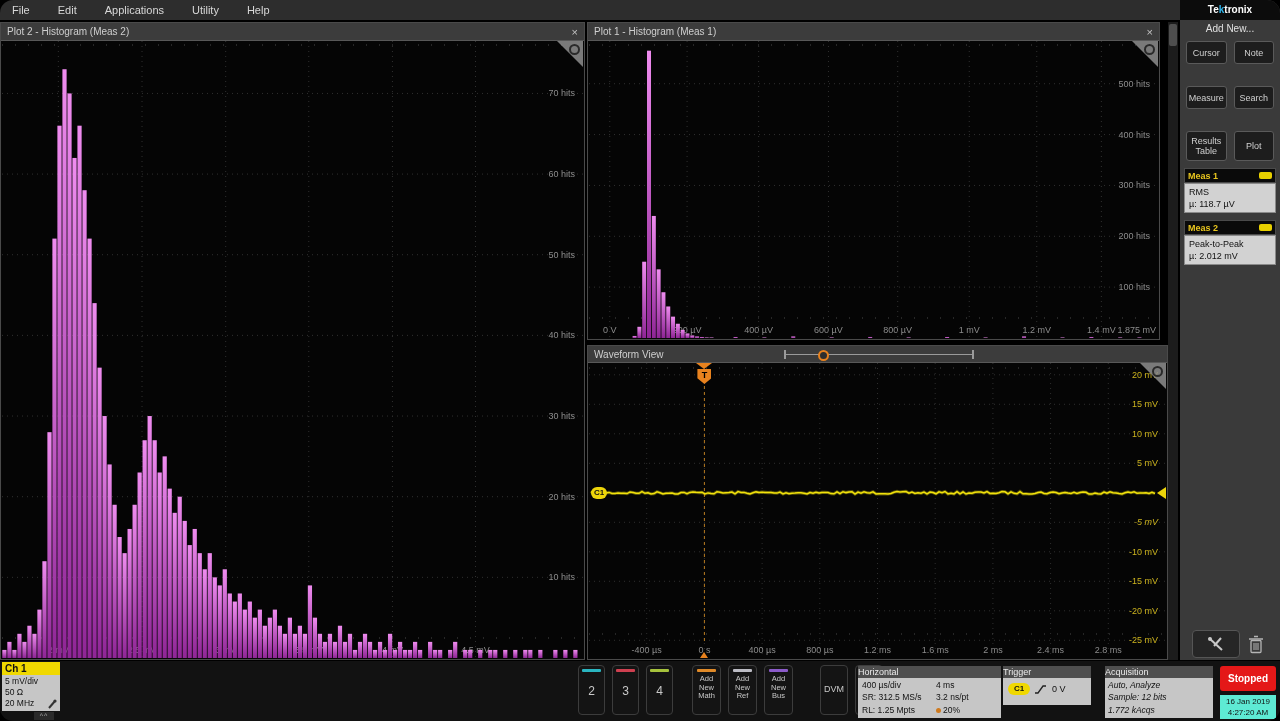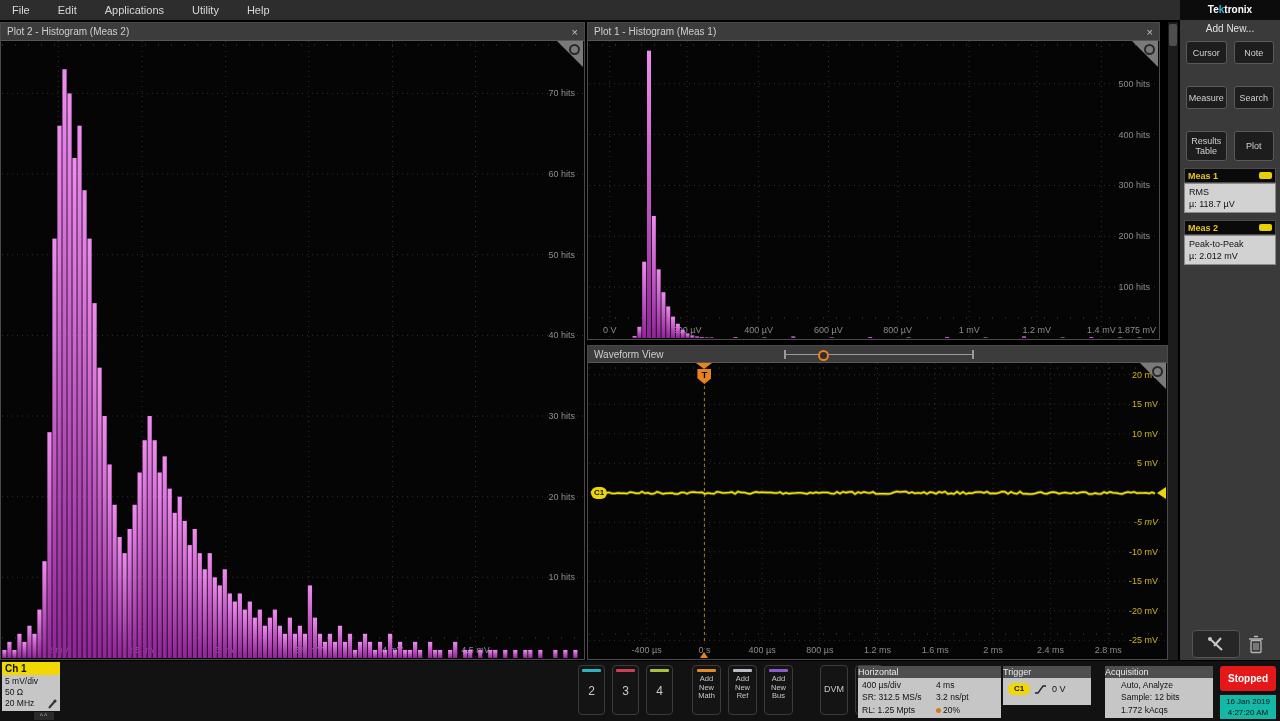--- a/index.html
+++ b/index.html
@@ -1,17 +1,17 @@
 <!DOCTYPE html>
 <html><head>
 <meta charset="utf-8">
 <style>
   html,body{margin:0;padding:0;background:#000;}
   #stage{position:relative;width:1280px;height:721px;background:#000;overflow:hidden;
-         font-family:"Liberation Sans",sans-serif;}
+         font-family:"Liberation Sans",sans-serif;border-radius:13px;}
   
   #menu-bar{position:absolute;left:0;top:0;width:1180px;height:20px;background:#2d2d2d;
             display:flex;align-items:center;gap:28px;padding-left:12px;box-sizing:border-box;}
   .menu-item{font-size:11px;color:#d8d8d8;cursor:default;}
   
   .plot{position:absolute;background:#060606;border:1px solid #4a4a4a;box-sizing:border-box;}
   .plot-title{position:absolute;left:0;right:0;top:0;height:18px;background:#3c3c3c;
               border-bottom:1px solid #585858;color:#cfcfcf;font-size:10px;line-height:18px;
               padding-left:6px;box-sizing:border-box;}
   .close-x{position:absolute;right:6px;top:0;color:#c2c2c2;font-size:11px;line-height:18px;}
@@ -87,25 +87,25 @@
   .info-panel{position:absolute;top:5px;}
   .info-head{background:#4e4e4e;color:#ececec;font-size:9px;height:12px;line-height:12px;padding-left:0;}
   .info-body{background:#c6c6c6;color:#111;font-size:8.5px;}
   #horizontal-panel{left:858px;width:143px;}
   #horizontal-grid{display:grid;grid-template-columns:74px 1fr;padding:1px 4px 2px 4px;line-height:12.4px;}
   #trigger-panel{left:1003px;width:88px;}
   #trigger-body{display:flex;align-items:center;gap:5px;padding:5px 5px 10px 5px;}
   .trig-pill{background:#f0d800;border-radius:7px;width:22px;height:12px;color:#111;font-size:8px;
              font-weight:bold;text-align:center;line-height:12px;}
   #acq-panel{left:1105px;width:108px;}
-  #acq-body{padding:1px 4px 2px 16px;line-height:12.4px;}
+  #acq-body{padding:1px 4px 2px 3px;line-height:12.4px;font-style:italic;}
   .pos-dot{display:inline-block;width:5px;height:5px;border-radius:50%;background:#cf7a1e;margin-right:2px;}
   #stopped-btn{position:absolute;left:1220px;top:5px;width:56px;height:25px;background:#e41818;
                color:#fff;font-size:10px;font-weight:bold;text-align:center;line-height:25px;border-radius:3px;}
-  #datetime-box{position:absolute;left:1220px;top:34px;width:56px;height:24px;background:#14b8a6;
+  #datetime-box{position:absolute;left:1220px;top:34px;width:56px;height:24px;background:#5eead4;
                 color:#111;font-size:8px;text-align:center;line-height:11px;padding-top:1px;box-sizing:border-box;}
 </style>
 </head>
 <body>
 
 <div id="stage">
 
   <div id="menu-bar">
       <span class="menu-item">File</span>
       <span class="menu-item">Edit</span>

